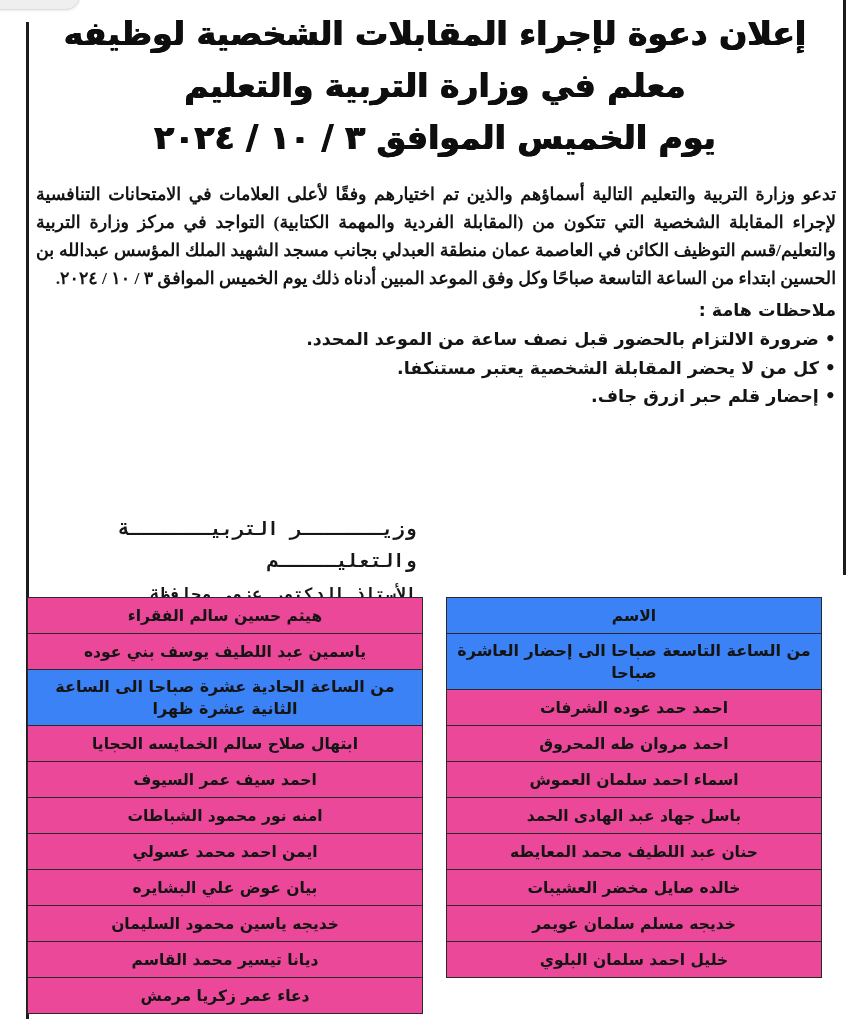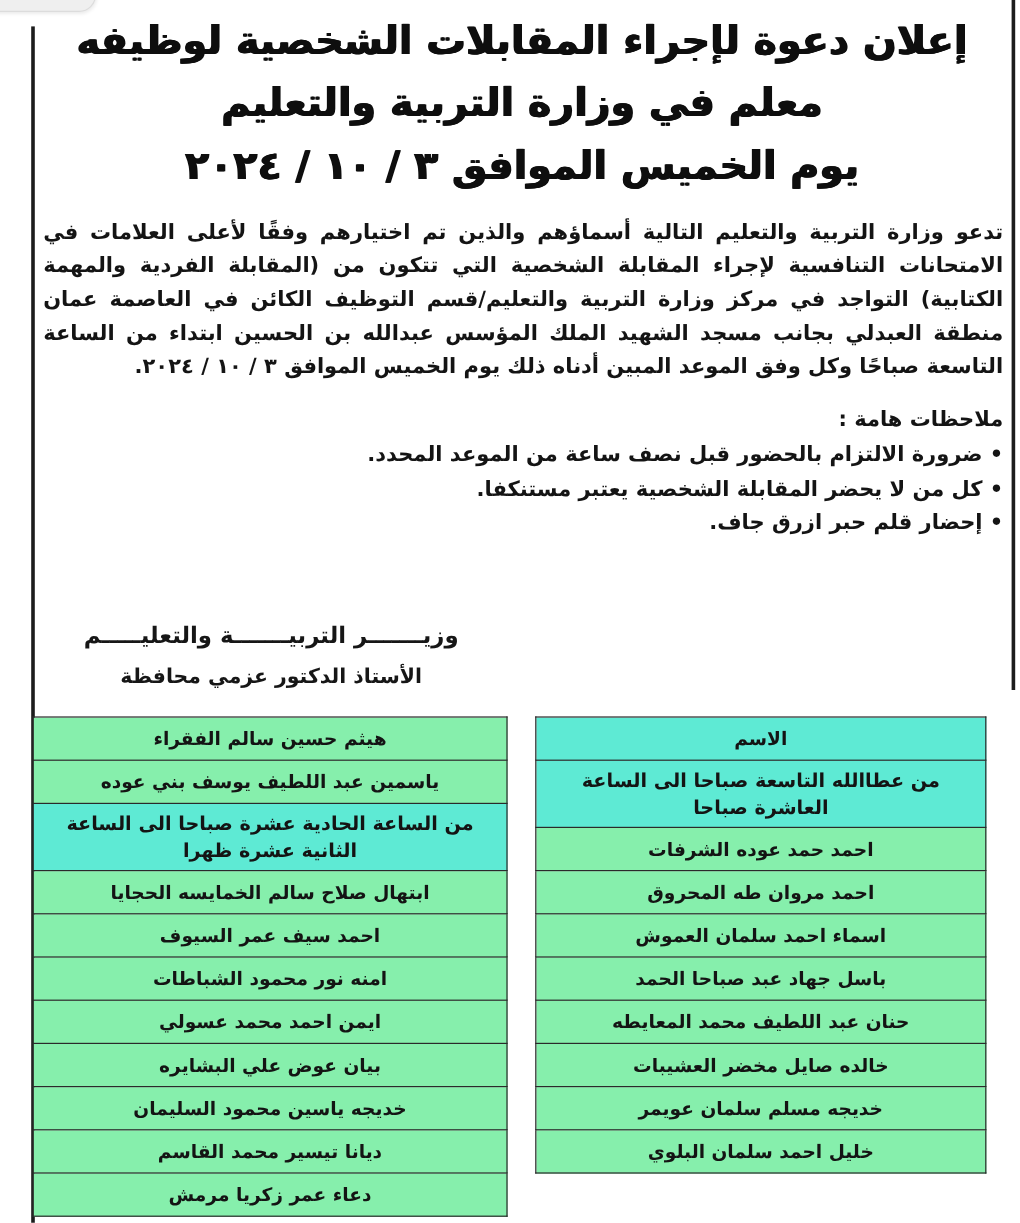--- a/index.html
+++ b/index.html
@@ -35,42 +35,42 @@
       letter-spacing: 0.3px; color: #0e0e0e;
       text-shadow: 0.6px 0 0 #0e0e0e, -0.6px 0 0 #0e0e0e;
     }
 
     .body-text {
       position: absolute; left: 36px; top: 180px; width: 800px;
       direction: rtl; text-align: justify;
       font-weight: bold; font-size: 17.5px; line-height: 28px;
       color: #141414;
     }
-    .body-text p { text-align-last: right; }
-    .notes-title { margin-top: 16px; }
+    .body-text p { text-align-last: right; font-family: Liberation Serif, serif; }
+    .notes-title { margin-top: 4px; }
     .notes { list-style: none; margin-top: 1px; }
     .notes li { padding-right: 0; line-height: 28.5px; }
     .notes li::before { content: "\2022"; margin-left: 6px; }
 
     .signature {
       position: absolute; left: 36px; top: 514px; width: 380px;
-      direction: rtl; text-align: center; font-weight: bold; color: #161616;
+      direction: rtl; text-align: right; font-weight: bold; color: #161616; font-family: Liberation Mono, monospace;
     }
     .signature .role { font-size: 19px; letter-spacing: 2px; line-height: 32px; }
     .signature .name { font-size: 17px; line-height: 32px; margin-top: 2px; }
 
     table.names {
       position: absolute; border-collapse: collapse; direction: rtl;
       font-weight: bold; font-size: 15.5px; color: #141414;
     }
     table.names td {
       border: 1.6px solid #2a2a2a; text-align: center; vertical-align: middle;
-      height: 36px; padding: 0 6px; background: #86efac;
+      height: 36px; padding: 0 6px; background: #ec4899;
     }
-    table.names td.hdr { background: #5eead4; }
+    table.names td.hdr { background: #3b82f6; }
     table.names td.hdr2 { height: 56px; line-height: 22px; font-size: 16px; }
 
     .tbl-right { left: 446px; top: 597px; width: 376px; }
     .tbl-left  { left: 27px;  top: 597px; width: 396px; }
     .tbl-right td.first-hdr { height: 36px; }
   </style>
 </head>
 <body>
 
 <div class="page">
@@ -100,33 +100,33 @@
     <div class="role">وزيـــــــر التربيـــــــة والتعليـــــم</div>
     <div class="name">الأستاذ الدكتور عزمي محافظة</div>
   </div>
 
   <table class="names tbl-right">
     <tbody>
         <tr>
       <td class="hdr first-hdr">الاسم</td>
     </tr>
     <tr>
-      <td class="hdr hdr2">من عطاالله التاسعة صباحا الى الساعة العاشرة صباحا</td>
+      <td class="hdr hdr2">من الساعة التاسعة صباحا الى إحضار العاشرة صباحا</td>
     </tr>
     <tr>
           <td>احمد حمد عوده الشرفات</td>
         </tr>
     <tr>
           <td>احمد مروان طه المحروق</td>
         </tr>
     <tr>
           <td>اسماء احمد سلمان العموش</td>
         </tr>
     <tr>
-          <td>باسل جهاد عبد صباحا الحمد</td>
+          <td>باسل جهاد عبد الهادى الحمد</td>
         </tr>
     <tr>
           <td>حنان عبد اللطيف محمد المعايطه</td>
         </tr>
     <tr>
           <td>خالده صايل مخضر العشيبات</td>
         </tr>
     <tr>
           <td>خديجه مسلم سلمان عويمر</td>
         </tr>

